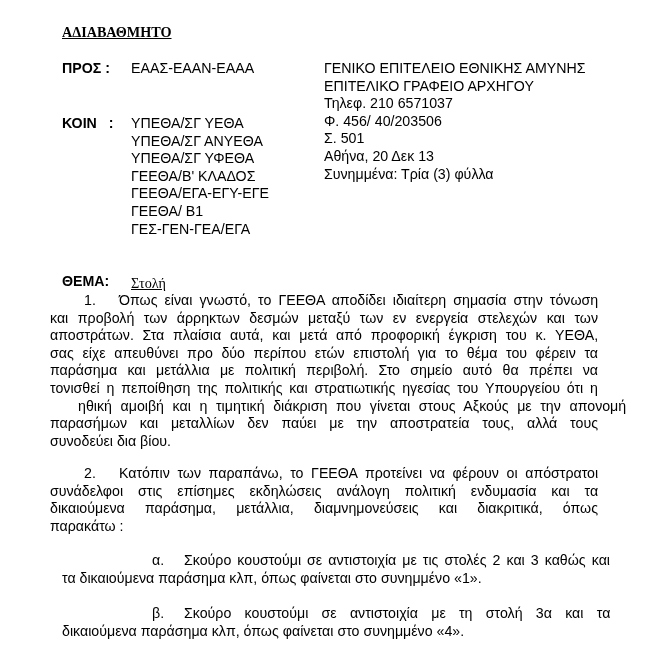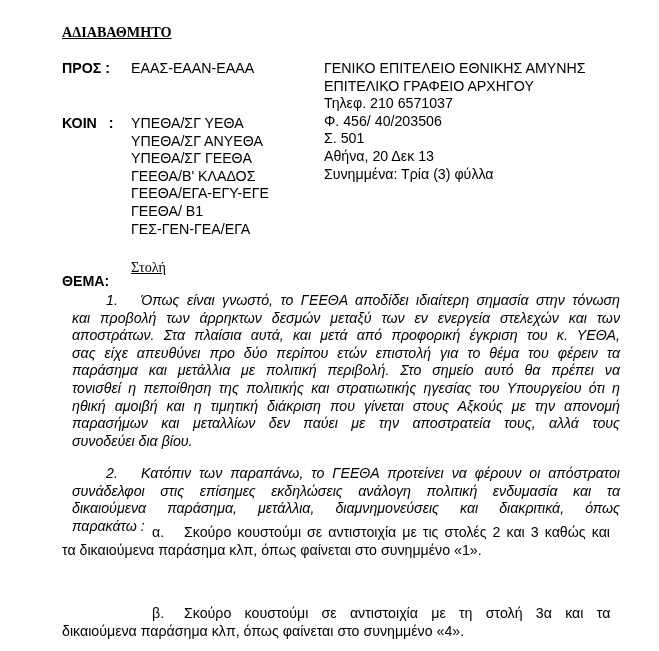--- a/index.html
+++ b/index.html
@@ -3,21 +3,21 @@
 <meta charset="utf-8">
 <style>
   html, body { margin: 0; padding: 0; background: #ffffff; }
   body { width: 659px; height: 651px; overflow: hidden; position: relative;
          font-family: "Liberation Sans", sans-serif; color: #000; font-size: 14.2px; }
   .abs { position: absolute; white-space: nowrap; line-height: 17.5px; }
   .bold { font-weight: bold; }
   .u { text-decoration: underline; font-family: Liberation Serif, serif; }
   .col { position: absolute; }
   .col div { line-height: 17.6px; white-space: nowrap; }
-  .para { position: absolute; left: 72px; width: 548px; line-height: 17.6px; text-align: justify; font-style: italic; }
+  .para { position: absolute; left: 50px; width: 548px; line-height: 17.6px; text-align: justify; }
   .para .line { display: block; white-space: nowrap; text-align: justify; text-align-last: justify; height: 17.6px; }
   .para .line.last { text-align-last: left; }
   .ind1 { padding-left: 34px; }
   .item { position: absolute; left: 62px; width: 548px; }
   .item .line { display: block; white-space: nowrap; height: 17.6px; line-height: 17.6px; text-align: justify; text-align-last: justify; }
   .item .line.last { text-align-last: left; }
   .num { display: inline-block; width: 35px; }
   .lett { display: inline-block; width: 32px; }
 </style>
 </head>
@@ -27,60 +27,60 @@
 
   <div class="abs bold u" style="left:62px; top:24px;">ΑΔΙΑΒΑΘΜΗΤΟ</div>
 
   <div class="abs bold" style="left:62px; top:60px;">ΠΡΟΣ :</div>
   <div class="abs" style="left:131px; top:60px;">ΕΑΑΣ-ΕΑΑΝ-ΕΑΑΑ</div>
 
   <div class="abs bold" style="left:62px; top:115px; white-space:pre;">ΚΟΙΝ   :</div>
   <div class="col" style="left:131px; top:115px;">
     <div>ΥΠΕΘΑ/ΣΓ ΥΕΘΑ</div>
     <div>ΥΠΕΘΑ/ΣΓ ΑΝΥΕΘΑ</div>
-    <div>ΥΠΕΘΑ/ΣΓ ΓΕΕΘΑ</div>
+    <div>ΥΠΕΘΑ/ΣΓ ΥΦΕΘΑ</div>
     <div>ΓΕΕΘΑ/Β' ΚΛΑΔΟΣ</div>
     <div>ΓΕΕΘΑ/ΕΓΑ-ΕΓΥ-ΕΓΕ</div>
     <div>ΓΕΕΘΑ/ Β1</div>
     <div>ΓΕΣ-ΓΕΝ-ΓΕΑ/ΕΓΑ</div>
   </div>
 
   <div class="col" style="left:324px; top:60px;">
     <div>ΓΕΝΙΚΟ ΕΠΙΤΕΛΕΙΟ ΕΘΝΙΚΗΣ ΑΜΥΝΗΣ</div>
     <div>ΕΠΙΤΕΛΙΚΟ ΓΡΑΦΕΙΟ ΑΡΧΗΓΟΥ</div>
     <div>Τηλεφ. 210 6571037</div>
     <div>Φ. 456/ 40/203506</div>
     <div>Σ. 501</div>
     <div>Αθήνα, 20 Δεκ 13</div>
     <div>Συνημμένα: Τρία (3) φύλλα</div>
   </div>
 
   <div class="abs bold" style="left:62px; top:273px;">ΘΕΜΑ:</div>
-  <div class="abs u" style="left:131px; top:259px;">Στολή</div>
+  <div class="abs u" style="left:131px; top:275px;">Στολή</div>
 
   <div class="para" style="top:292px;">
     <span class="line ind1" style="display: block; word-spacing: 3.11111px;"><span class="num">1.</span><span>Όπως είναι γνωστό, το ΓΕΕΘΑ αποδίδει ιδιαίτερη σημασία στην τόνωση</span></span>
     <span class="line" style="display: block; word-spacing: 5.54545px;">και προβολή των άρρηκτων δεσμών μεταξύ των εν ενεργεία στελεχών και των</span>
     <span class="line" style="display: block; word-spacing: 4.81818px;">αποστράτων. Στα πλαίσια αυτά, και μετά από προφορική έγκριση του κ. ΥΕΘΑ,</span>
     <span class="line" style="display: block; word-spacing: 4.61538px;">σας είχε απευθύνει προ δύο περίπου ετών επιστολή για το θέμα του φέρειν τα</span>
     <span class="line" style="display: block; word-spacing: 6.36364px;">παράσημα και μετάλλια με πολιτική περιβολή. Στο σημείο αυτό θα πρέπει να</span>
     <span class="line" style="display: block; word-spacing: 2.90909px;">τονισθεί η πεποίθηση της πολιτικής και στρατιωτικής ηγεσίας του Υπουργείου ότι η</span>
-    <span class="line" style="display: block; word-spacing: 4.66667px;">ηθική αμοιβή και η τιμητική διάκριση που γίνεται στους Αξκούς με την απονομή</span>
+    <span class="line" style="display: block; word-spacing: 4.66667px; margin-left: 28px;">ηθική αμοιβή και η τιμητική διάκριση που γίνεται στους Αξκούς με την απονομή</span>
     <span class="line" style="display: block; word-spacing: 8.8px;">παρασήμων και μεταλλίων δεν παύει με την αποστρατεία τους, αλλά τους</span>
     <span class="line last">συνοδεύει δια βίου.</span>
   </div>
 
   <div class="para" style="top:465px;">
     <span class="line ind1" style="display: block; word-spacing: 3.66667px;"><span class="num">2.</span><span>Κατόπιν των παραπάνω, το ΓΕΕΘΑ προτείνει να φέρουν οι απόστρατοι</span></span>
     <span class="line" style="display: block; word-spacing: 11px;">συνάδελφοι στις επίσημες εκδηλώσεις ανάλογη πολιτική ενδυμασία και τα</span>
     <span class="line" style="display: block; word-spacing: 16.1667px;">δικαιούμενα παράσημα, μετάλλια, διαμνημονεύσεις και διακριτικά, όπως</span>
     <span class="line last">παρακάτω :</span>
   </div>
 
-  <div class="item" style="top:524px;">
+  <div class="item" style="top:552px;">
     <span class="line" style="padding-left: 90px; display: block; word-spacing: 2.09091px;"><span class="lett">α.</span><span>Σκούρο κουστούμι σε αντιστοιχία με τις στολές 2 και 3 καθώς και</span></span>
     <span class="line last">τα δικαιούμενα παράσημα κλπ, όπως φαίνεται στο συνημμένο «1».</span>
   </div>
 
   <div class="item" style="top:605px;">
     <span class="line" style="padding-left: 90px; display: block; word-spacing: 9.33333px;"><span class="lett">β.</span><span>Σκούρο κουστούμι σε αντιστοιχία με τη στολή 3α και τα</span></span>
     <span class="line last">δικαιούμενα παράσημα κλπ, όπως φαίνεται στο συνημμένο «4».</span>
   </div>
 
 </div>

